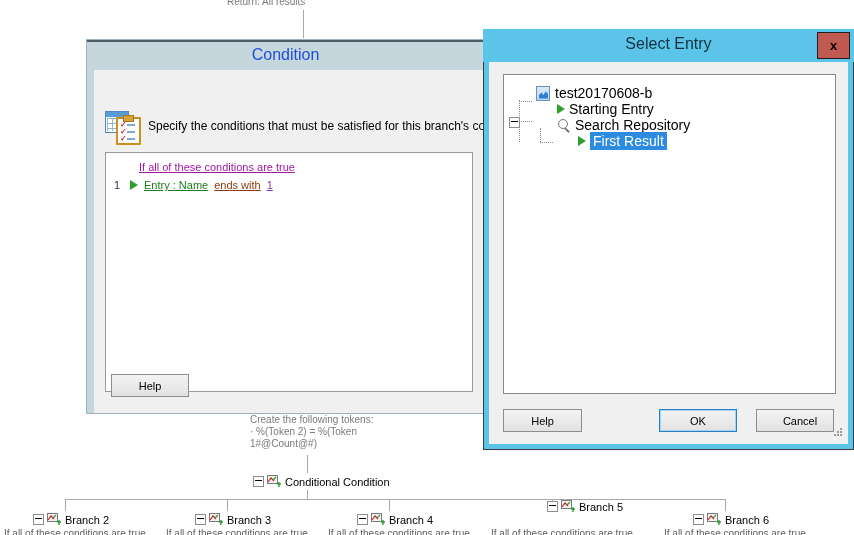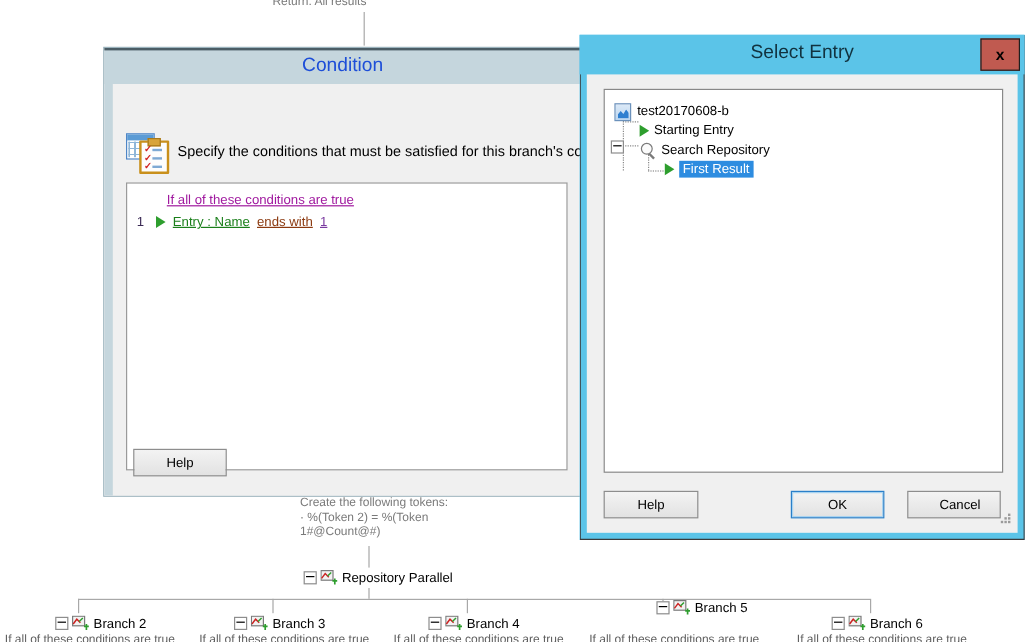--- a/index.html
+++ b/index.html
@@ -273,24 +273,25 @@
     width: 333px; height: 320px;
     background: #ffffff;
     border: 1px solid #888888;
     box-sizing: border-box;
     overflow: hidden;
   }
   .tree-row {
     position: absolute;
     display: flex;
     align-items: center;
-    font-size: 11px;
+    font-size: 14px;
     color: #000;
     white-space: nowrap;
     height: 16px;
+    margin-left: 24px;
   }
   .tree-guide-v {
     position:absolute;
     width:0;
     border-left: 1px dotted #8a8a8a;
   }
   .tree-guide-h {
     position:absolute;
     height:0;
     border-top: 1px dotted #8a8a8a;
@@ -388,32 +389,32 @@
   <div class="node" style="left:253px; top:475px;">
     <span class="expander"></span>
     <span class="branch-icon">
       <svg width="15" height="13" viewBox="0 0 15 13">
         <rect x="0.5" y="0.5" width="10" height="8" fill="#f2f2f2" stroke="#7a7a7a"></rect>
         <path d="M1 7 L4 3 L7 6" stroke="#cc2222" fill="none" stroke-width="1.2"></path>
         <path d="M6 5 L9 2" stroke="#2e9e2e" fill="none" stroke-width="1.2"></path>
         <path d="M10 9 L14 9 M12 7 L12 12" stroke="#2e9e2e" stroke-width="1.4"></path>
       </svg>
     </span>
-    <span class="node-label">Repository Parallel</span>
+    <span class="node-label">Conditional Condition</span>
   </div>
 
   <div class="conn-v" style="left:307px; top:490px; height:9px;"></div>
   <div class="conn-h" style="left:65px; top:499px; width:660px;"></div>
   <div class="conn-v" style="left:65px;  top:499px; height:12px;"></div>
   <div class="conn-v" style="left:227px; top:499px; height:12px;"></div>
   <div class="conn-v" style="left:389px; top:499px; height:12px;"></div>
   <div class="conn-v" style="left:552px; top:499px; height:12px;"></div>
   <div class="conn-v" style="left:725px; top:499px; height:12px;"></div>
 
-  <div class="node" style="left:46px; top:513px;">
+  <div class="node" style="left:33px; top:513px;">
     <span class="expander"></span>
     <span class="branch-icon">
       <svg width="15" height="13" viewBox="0 0 15 13">
         <rect x="0.5" y="0.5" width="10" height="8" fill="#f2f2f2" stroke="#7a7a7a"></rect>
         <path d="M1 7 L4 3 L7 6" stroke="#cc2222" fill="none" stroke-width="1.2"></path>
         <path d="M6 5 L9 2" stroke="#2e9e2e" fill="none" stroke-width="1.2"></path>
         <path d="M10 9 L14 9 M12 7 L12 12" stroke="#2e9e2e" stroke-width="1.4"></path>
       </svg>
     </span>
     <span class="node-label">Branch 2</span>

